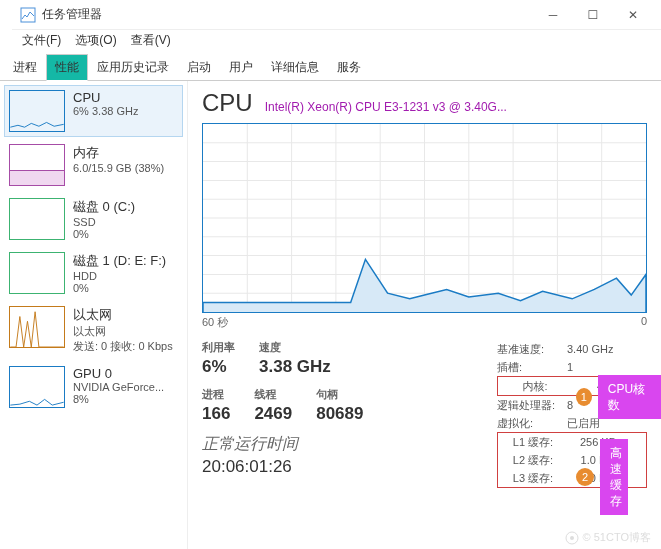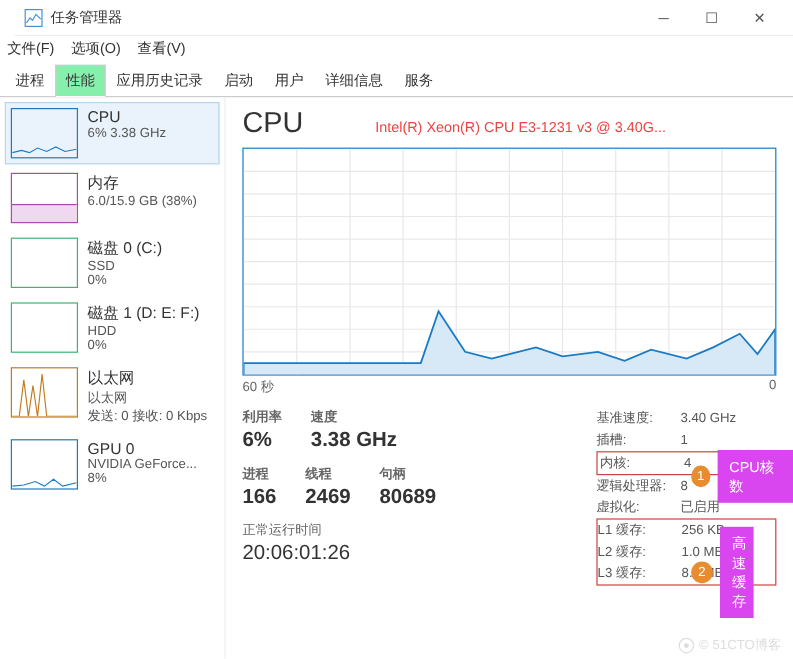--- a/index.html
+++ b/index.html
@@ -2,54 +2,54 @@
 <html><head>
 <meta charset="utf-8">
 <style>
 * { margin: 0; padding: 0; box-sizing: border-box; font-family: "Microsoft YaHei", "Segoe UI", sans-serif; }
 body { width: 661px; height: 549px; background: #fff; font-size: 12px; color: #333; overflow: hidden; position: relative; }
 .titlebar { height: 30px; display: flex; align-items: center; padding: 0 8px; border-bottom: 1px solid #eee; margin-left: 12px; }
 .titlebar .icon { width: 16px; height: 16px; margin-right: 6px; }
 .titlebar .title { flex: 1; font-size: 12px; }
 .winbtns { display: flex; }
 .winbtn { width: 40px; height: 30px; display: flex; align-items: center; justify-content: center; color: #555; }
-.menubar { display: flex; padding: 2px 6px 4px; font-size: 12px; }
+.menubar { display: flex; padding: 2px 22px 4px; font-size: 12px; }
 .menubar span { margin-right: 14px; }
 .tabs { display: flex; border-bottom: 1px solid #ccc; padding: 0 4px; }
 .tab { padding: 4px 8px; font-size: 12px; border: 1px solid transparent; position: relative; top: 1px; }
-.tab.active { border: 1px solid #ccc; border-bottom: 1px solid #fff; background: #86efac; }
+.tab.active { border: 1px solid #ccc; border-bottom: 1px solid #fff; background: #14b8a6; }
 .body { display: flex; height: calc(100% - 80px); }
 .sidebar { width: 188px; border-right: 1px solid #eee; overflow: hidden; padding: 4px; }
 .side-item { display: flex; padding: 4px; margin-bottom: 2px; border: 1px solid transparent; }
 .side-item.sel { background: #eaf3fb; border: 1px solid #b5d6f0; }
 .thumb { width: 56px; height: 42px; border: 1px solid; margin-right: 8px; position: relative; overflow: hidden; flex-shrink: 0; }
 .side-txt { flex: 1; min-width: 0; }
 .side-txt .t { font-size: 13px; }
 .side-txt .s { font-size: 11px; color: #555; white-space: nowrap; overflow: hidden; text-overflow: ellipsis; }
 .main { flex: 1; padding: 8px 14px; position: relative; }
 .hdr { display: flex; align-items: baseline; margin-bottom: 6px; }
 .hdr .big { font-size: 24px; font-weight: 300; margin-right: 12px; }
-.hdr .sub { font-size: 12px; color: #ef4444; flex: 1; white-space: nowrap; overflow: hidden; text-overflow: ellipsis; margin-left: 48px; }
+.hdr .sub { font-size: 12px; color: #a21caf; flex: 1; white-space: nowrap; overflow: hidden; text-overflow: ellipsis; }
 .chart-lbl { display: flex; justify-content: space-between; font-size: 11px; color: #666; margin-bottom: 2px; }
 .chart { height: 190px; border: 1px solid #1a7bc4; background: #fff; position: relative; margin-bottom: 2px; }
 .chart-ftr { display: flex; justify-content: space-between; font-size: 11px; color: #666; margin-bottom: 10px; }
 .stats { display: flex; font-weight: bold; }
 .statcol { margin-right: 24px; }
 .statcol .lbl { font-size: 11px; color: #666; }
 .statcol .val { font-size: 17px; margin-top: 2px; }
 .table2 { font-size: 11px; color: #555; }
 .table2 .row { display: flex; line-height: 18px; }
 .table2 .k { width: 70px; }
 .table2 .v { width: 60px; }
-.redbox { border: 1px solid #d04040; }
+.redbox { border: 1px solid #d04040; text-align: center; }
 .callout { position: absolute; display: flex; align-items: center; }
 .callout .num { width: 18px; height: 18px; border-radius: 50%; color: #fff; display: flex; align-items: center; justify-content: center; font-size: 11px; margin-right: 6px; }
 .callout .bubble { background: #d946ef; color: #fff; padding: 6px 10px; font-size: 12px; line-height: 16px; }
 .watermark { position: absolute; bottom: 4px; right: 10px; color: #ddd; font-size: 11px; display: flex; align-items: center; }
-.uptime .lbl { font-size: 11px; color: #666; }
+.uptime .lbl { font-size: 16px; color: #666; font-style: italic; }
 .uptime .val { font-size: 17px; margin-top: 2px; }
 svg.spark { position: absolute; bottom: 0; left: 0; width: 100%; height: 100%; }
 </style>
 </head>
 <body>
 
 <div class="titlebar">
   <svg class="icon" viewBox="0 0 16 16">
       <rect x="1" y="1" width="14" height="14" fill="none" stroke="#4a90d9" stroke-width="1"></rect>
       <polyline points="2,12 5,8 7,10 10,5 14,9" fill="none" stroke="#4a90d9" stroke-width="1"></polyline>

